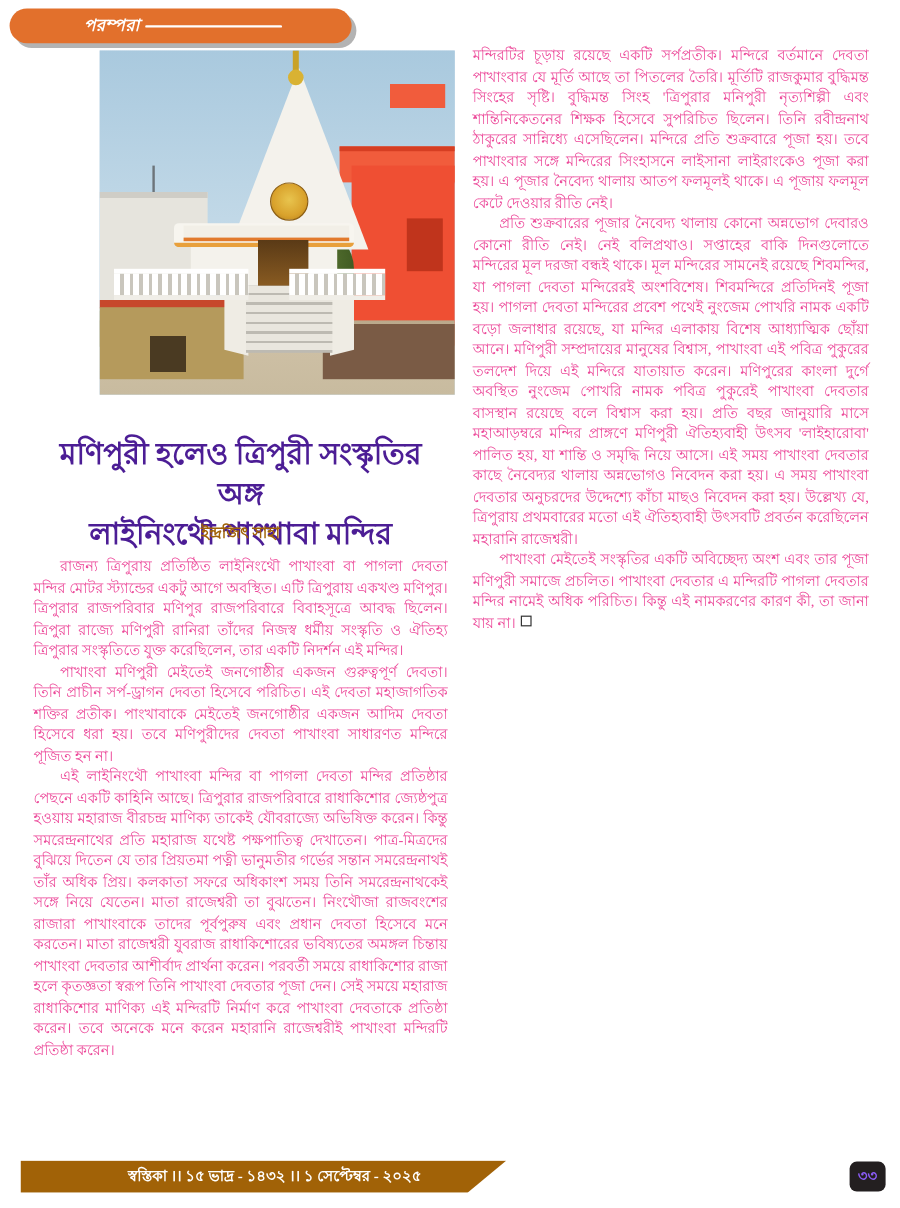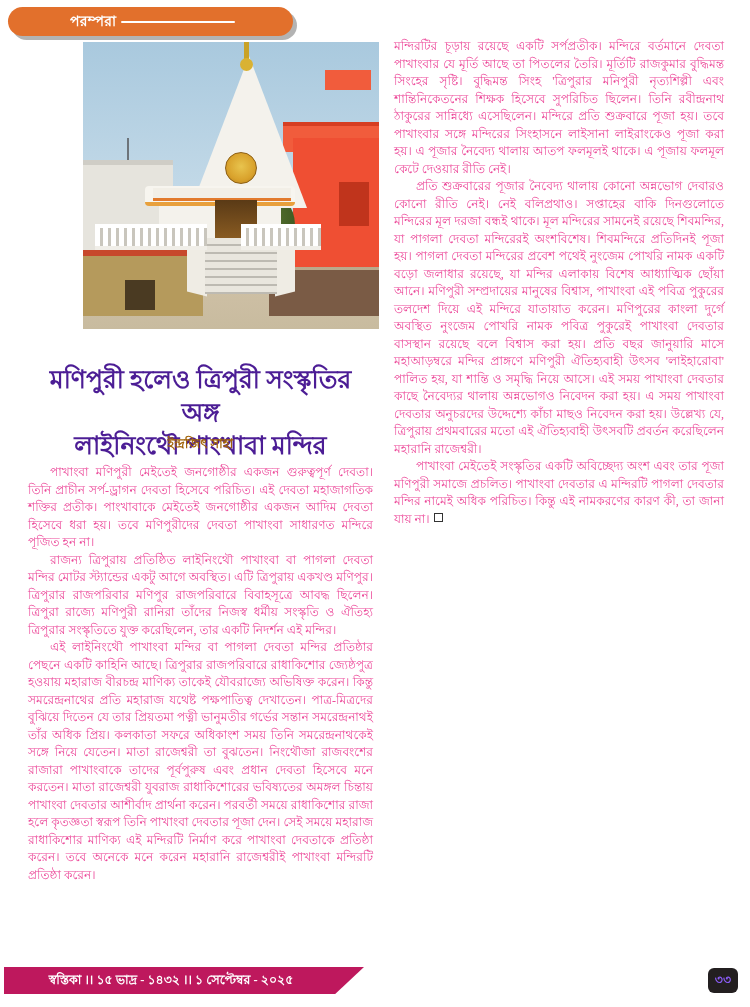--- a/index.html
+++ b/index.html
@@ -46,20 +46,21 @@
     display: flex;
     align-items: center;
   }
   .banner-label {
     color: #ffffff;
     font-size: 14px;
     font-weight: bold;
     margin-left: 62px;
     letter-spacing: .3px;
     white-space: nowrap;
+    font-style: italic;
   }
   .banner-rule {
     flex: 1;
     height: 2px;
     background: #ffffff;
     margin-left: 5px;
     margin-right: 58px;
     border-radius: 1px;
   }
 
@@ -261,29 +262,30 @@
     width: 7px;
     height: 7px;
     border: 1px solid #333;
     margin-left: 4px;
     vertical-align: 1px;
   }
 
   
   .footer-bar {
     position: absolute;
-    left: 4px;
+    left: 17px;
     top: 967px;
     height: 27px;
     width: 360px;
-    background: #be185d;
+    background: #a16207;
     display: flex;
     align-items: center;
     justify-content: center;
     clip-path: polygon(0 0, 100% 0, 92% 100%, 0 100%);
+    padding-left: 45px;
   }
   .footer-text {
     color: #ffffff;
     font-size: 12.5px;
     font-weight: bold;
     margin-right: 26px;
     white-space: nowrap;
   }
   .page-badge {
     position: absolute;
@@ -343,22 +345,22 @@
   <div class="ph-rail-r"></div>
 </div>
 
 <h1 class="headline">
   <span>মণিপুরী হলেও ত্রিপুরী সংস্কৃতির অঙ্গ</span>
   <span class="l2">লাইনিংথৌ পাংখাবা মন্দির</span>
 </h1>
 <div class="byline">ইন্দ্রজিৎ সাহা</div>
 
 <div class="col col-left">
+  <p>রাজন্য ত্রিপুরায় প্রতিষ্ঠিত লাইনিংথৌ পাখাংবা বা পাগলা দেবতা মন্দির মোটর স্ট্যান্ডের একটু আগে অবস্থিত। এটি ত্রিপুরায় একখণ্ড মণিপুর। ত্রিপুরার রাজপরিবার মণিপুর রাজপরিবারে বিবাহসূত্রে আবদ্ধ ছিলেন। ত্রিপুরা রাজ্যে মণিপুরী রানিরা তাঁদের নিজস্ব ধর্মীয় সংস্কৃতি ও ঐতিহ্য ত্রিপুরার সংস্কৃতিতে যুক্ত করেছিলেন, তার একটি নিদর্শন এই মন্দির।</p>
   <p>পাখাংবা মণিপুরী মেইতেই জনগোষ্ঠীর একজন গুরুত্বপূর্ণ দেবতা। তিনি প্রাচীন সর্প-ড্রাগন দেবতা হিসেবে পরিচিত। এই দেবতা মহাজাগতিক শক্তির প্রতীক। পাংখাবাকে মেইতেই জনগোষ্ঠীর একজন আদিম দেবতা হিসেবে ধরা হয়। তবে মণিপুরীদের দেবতা পাখাংবা সাধারণত মন্দিরে পূজিত হন না।</p>
-  <p>রাজন্য ত্রিপুরায় প্রতিষ্ঠিত লাইনিংথৌ পাখাংবা বা পাগলা দেবতা মন্দির মোটর স্ট্যান্ডের একটু আগে অবস্থিত। এটি ত্রিপুরায় একখণ্ড মণিপুর। ত্রিপুরার রাজপরিবার মণিপুর রাজপরিবারে বিবাহসূত্রে আবদ্ধ ছিলেন। ত্রিপুরা রাজ্যে মণিপুরী রানিরা তাঁদের নিজস্ব ধর্মীয় সংস্কৃতি ও ঐতিহ্য ত্রিপুরার সংস্কৃতিতে যুক্ত করেছিলেন, তার একটি নিদর্শন এই মন্দির।</p>
   <p>এই লাইনিংথৌ পাখাংবা মন্দির বা পাগলা দেবতা মন্দির প্রতিষ্ঠার পেছনে একটি কাহিনি আছে। ত্রিপুরার রাজপরিবারে রাধাকিশোর জ্যেষ্ঠপুত্র হওয়ায় মহারাজ বীরচন্দ্র মাণিক্য তাকেই যৌবরাজ্যে অভিষিক্ত করেন। কিন্তু সমরেন্দ্রনাথের প্রতি মহারাজ যথেষ্ট পক্ষপাতিত্ব দেখাতেন। পাত্র-মিত্রদের বুঝিয়ে দিতেন যে তার প্রিয়তমা পত্নী ভানুমতীর গর্ভের সন্তান সমরেন্দ্রনাথই তাঁর অধিক প্রিয়। কলকাতা সফরে অধিকাংশ সময় তিনি সমরেন্দ্রনাথকেই সঙ্গে নিয়ে যেতেন। মাতা রাজেশ্বরী তা বুঝতেন। নিংথৌজা রাজবংশের রাজারা পাখাংবাকে তাদের পূর্বপুরুষ এবং প্রধান দেবতা হিসেবে মনে করতেন। মাতা রাজেশ্বরী যুবরাজ রাধাকিশোরের ভবিষ্যতের অমঙ্গল চিন্তায় পাখাংবা দেবতার আশীর্বাদ প্রার্থনা করেন। পরবর্তী সময়ে রাধাকিশোর রাজা হলে কৃতজ্ঞতা স্বরূপ তিনি পাখাংবা দেবতার পূজা দেন। সেই সময়ে মহারাজ রাধাকিশোর মাণিক্য এই মন্দিরটি নির্মাণ করে পাখাংবা দেবতাকে প্রতিষ্ঠা করেন। তবে অনেকে মনে করেন মহারানি রাজেশ্বরীই পাখাংবা মন্দিরটি প্রতিষ্ঠা করেন।</p>
 </div>
 
 <div class="col col-right">
   <p>মন্দিরটির চূড়ায় রয়েছে একটি সর্পপ্রতীক। মন্দিরে বর্তমানে দেবতা পাখাংবার যে মূর্তি আছে তা পিতলের তৈরি। মূর্তিটি রাজকুমার বুদ্ধিমন্ত সিংহের সৃষ্টি। বুদ্ধিমন্ত সিংহ 'ত্রিপুরার মনিপুরী নৃত্যশিল্পী এবং শান্তিনিকেতনের শিক্ষক হিসেবে সুপরিচিত ছিলেন। তিনি রবীন্দ্রনাথ ঠাকুরের সান্নিধ্যে এসেছিলেন। মন্দিরে প্রতি শুক্রবারে পূজা হয়। তবে পাখাংবার সঙ্গে মন্দিরের সিংহাসনে লাইসানা লাইরাংকেও পূজা করা হয়। এ পূজার নৈবেদ্য থালায় আতপ ফলমূলই থাকে। এ পূজায় ফলমূল কেটে দেওয়ার রীতি নেই।</p>
   <p class="ind">প্রতি শুক্রবারের পূজার নৈবেদ্য থালায় কোনো অন্নভোগ দেবারও কোনো রীতি নেই। নেই বলিপ্রথাও। সপ্তাহের বাকি দিনগুলোতে মন্দিরের মূল দরজা বন্ধই থাকে। মূল মন্দিরের সামনেই রয়েছে শিবমন্দির, যা পাগলা দেবতা মন্দিরেরই অংশবিশেষ। শিবমন্দিরে প্রতিদিনই পূজা হয়। পাগলা দেবতা মন্দিরের প্রবেশ পথেই নুংজেম পোখরি নামক একটি বড়ো জলাধার রয়েছে, যা মন্দির এলাকায় বিশেষ আধ্যাত্মিক ছোঁয়া আনে। মণিপুরী সম্প্রদায়ের মানুষের বিশ্বাস, পাখাংবা এই পবিত্র পুকুরের তলদেশ দিয়ে এই মন্দিরে যাতায়াত করেন। মণিপুরের কাংলা দুর্গে অবস্থিত নুংজেম পোখরি নামক পবিত্র পুকুরেই পাখাংবা দেবতার বাসস্থান রয়েছে বলে বিশ্বাস করা হয়। প্রতি বছর জানুয়ারি মাসে মহাআড়ম্বরে মন্দির প্রাঙ্গণে মণিপুরী ঐতিহ্যবাহী উৎসব 'লাইহারোবা' পালিত হয়, যা শান্তি ও সমৃদ্ধি নিয়ে আসে। এই সময় পাখাংবা দেবতার কাছে নৈবেদ্যর থালায় অন্নভোগও নিবেদন করা হয়। এ সময় পাখাংবা দেবতার অনুচরদের উদ্দেশ্যে কাঁচা মাছও নিবেদন করা হয়। উল্লেখ্য যে, ত্রিপুরায় প্রথমবারের মতো এই ঐতিহ্যবাহী উৎসবটি প্রবর্তন করেছিলেন মহারানি রাজেশ্বরী।</p>
   <p class="ind"><span>পাখাংবা মেইতেই সংস্কৃতির একটি অবিচ্ছেদ্য অংশ এবং তার পূজা মণিপুরী সমাজে প্রচলিত। পাখাংবা দেবতার এ মন্দিরটি পাগলা দেবতার মন্দির নামেই অধিক পরিচিত। কিন্তু এই নামকরণের কারণ কী, তা জানা যায় না।</span><span class="endmark"></span></p>
 </div>
 
 <div class="footer-bar">

